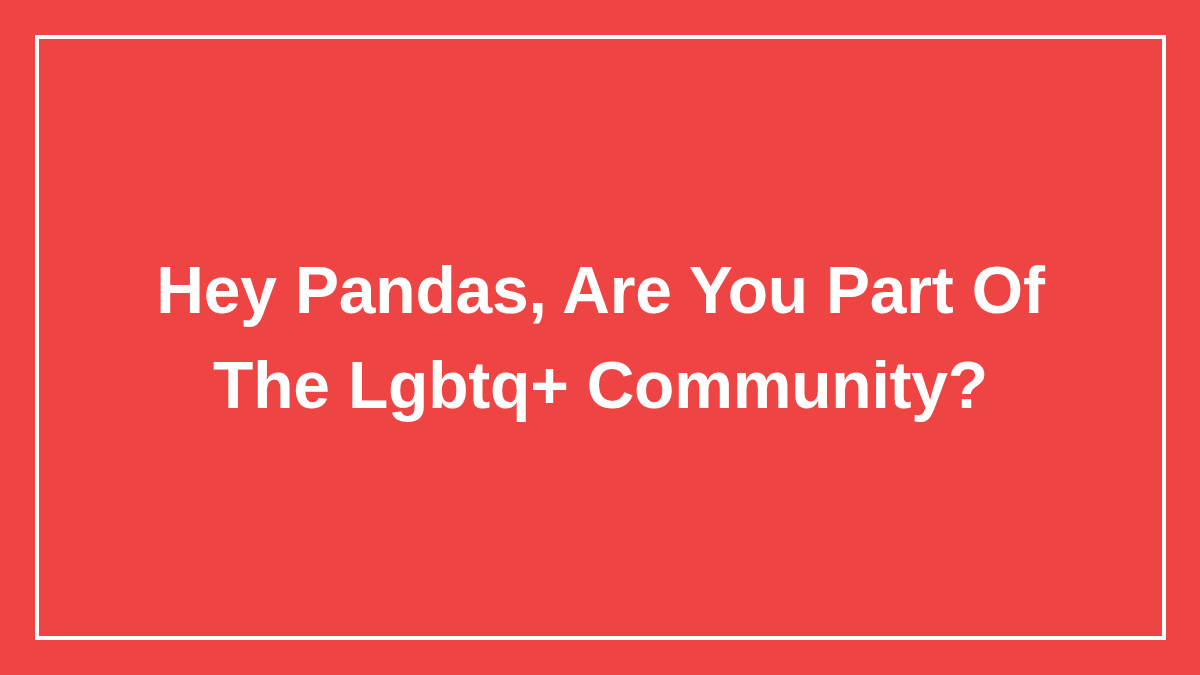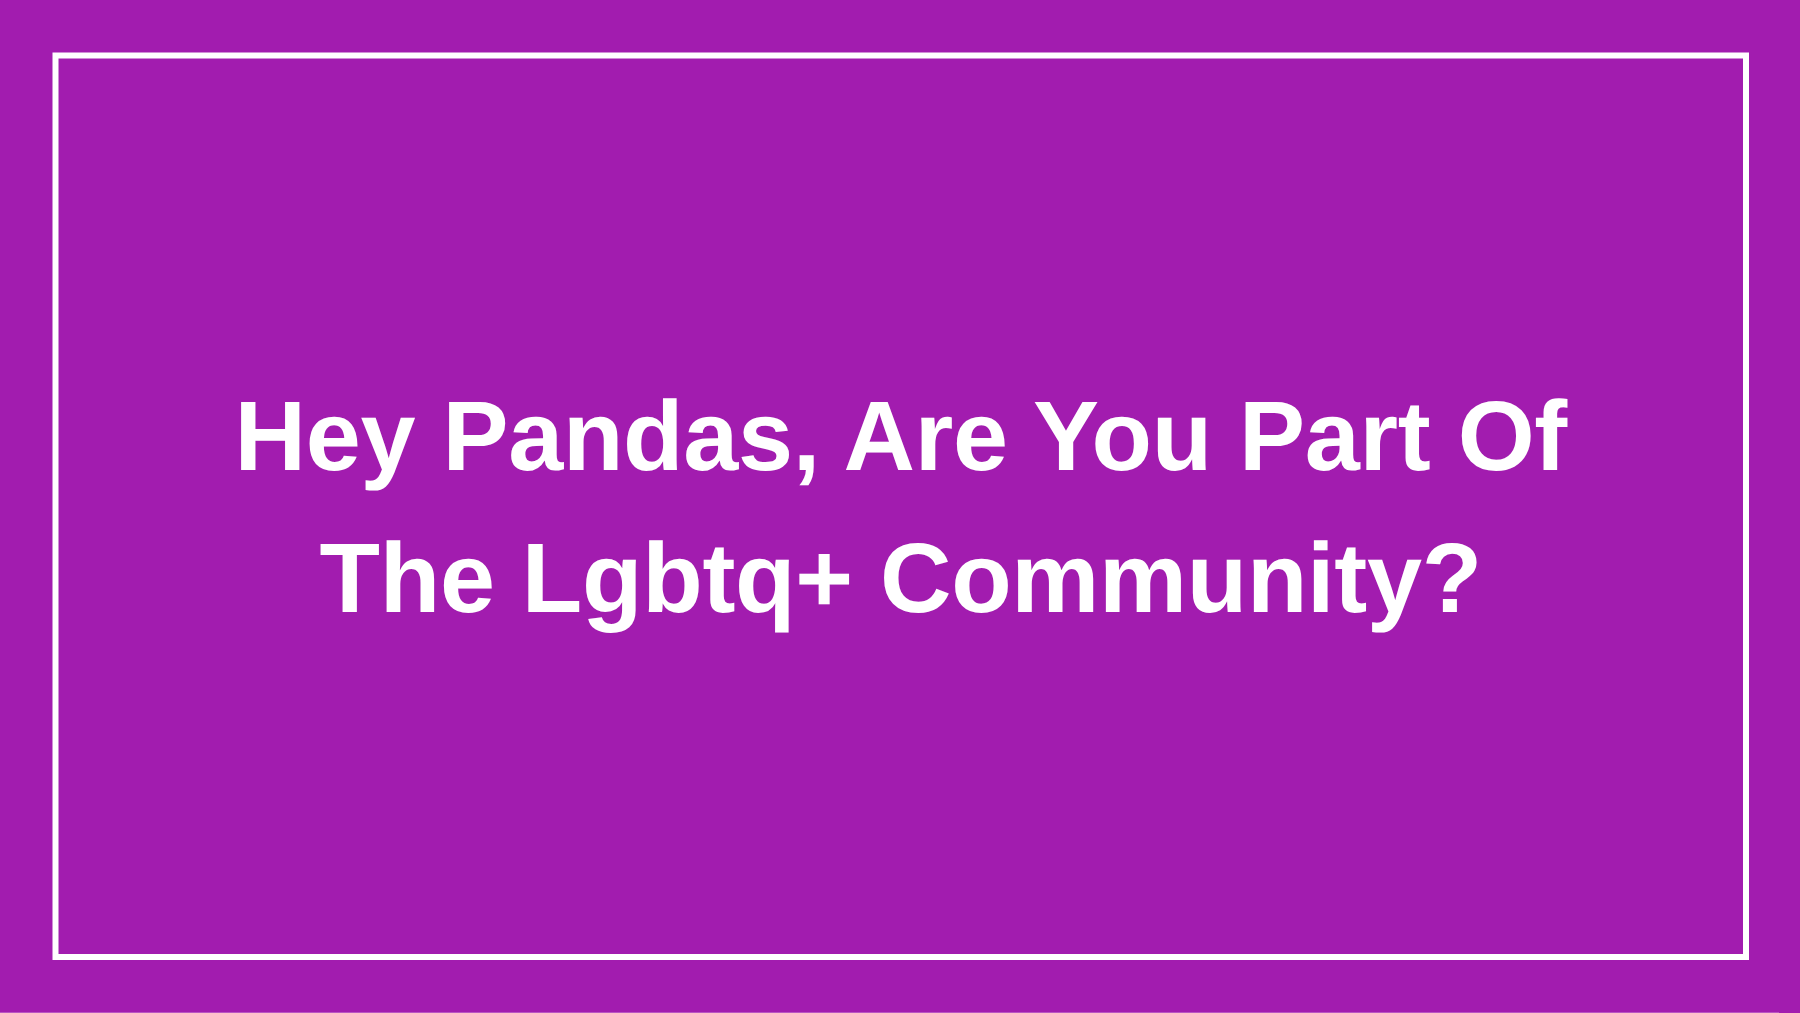--- a/index.html
+++ b/index.html
@@ -10,21 +10,21 @@
     width: 1200px;
     height: 675px;
     overflow: hidden;
     font-family: "Liberation Sans", sans-serif;
   }
 
   #card {
     position: relative;
     width: 1200px;
     height: 675px;
-    background: #a21caf;
+    background: #ef4444;
     box-sizing: border-box;
   }
 
   #inner-border {
     position: absolute;
     left: 35px;
     top: 35px;
     width: 1131px;
     height: 605px;
     box-sizing: border-box;

